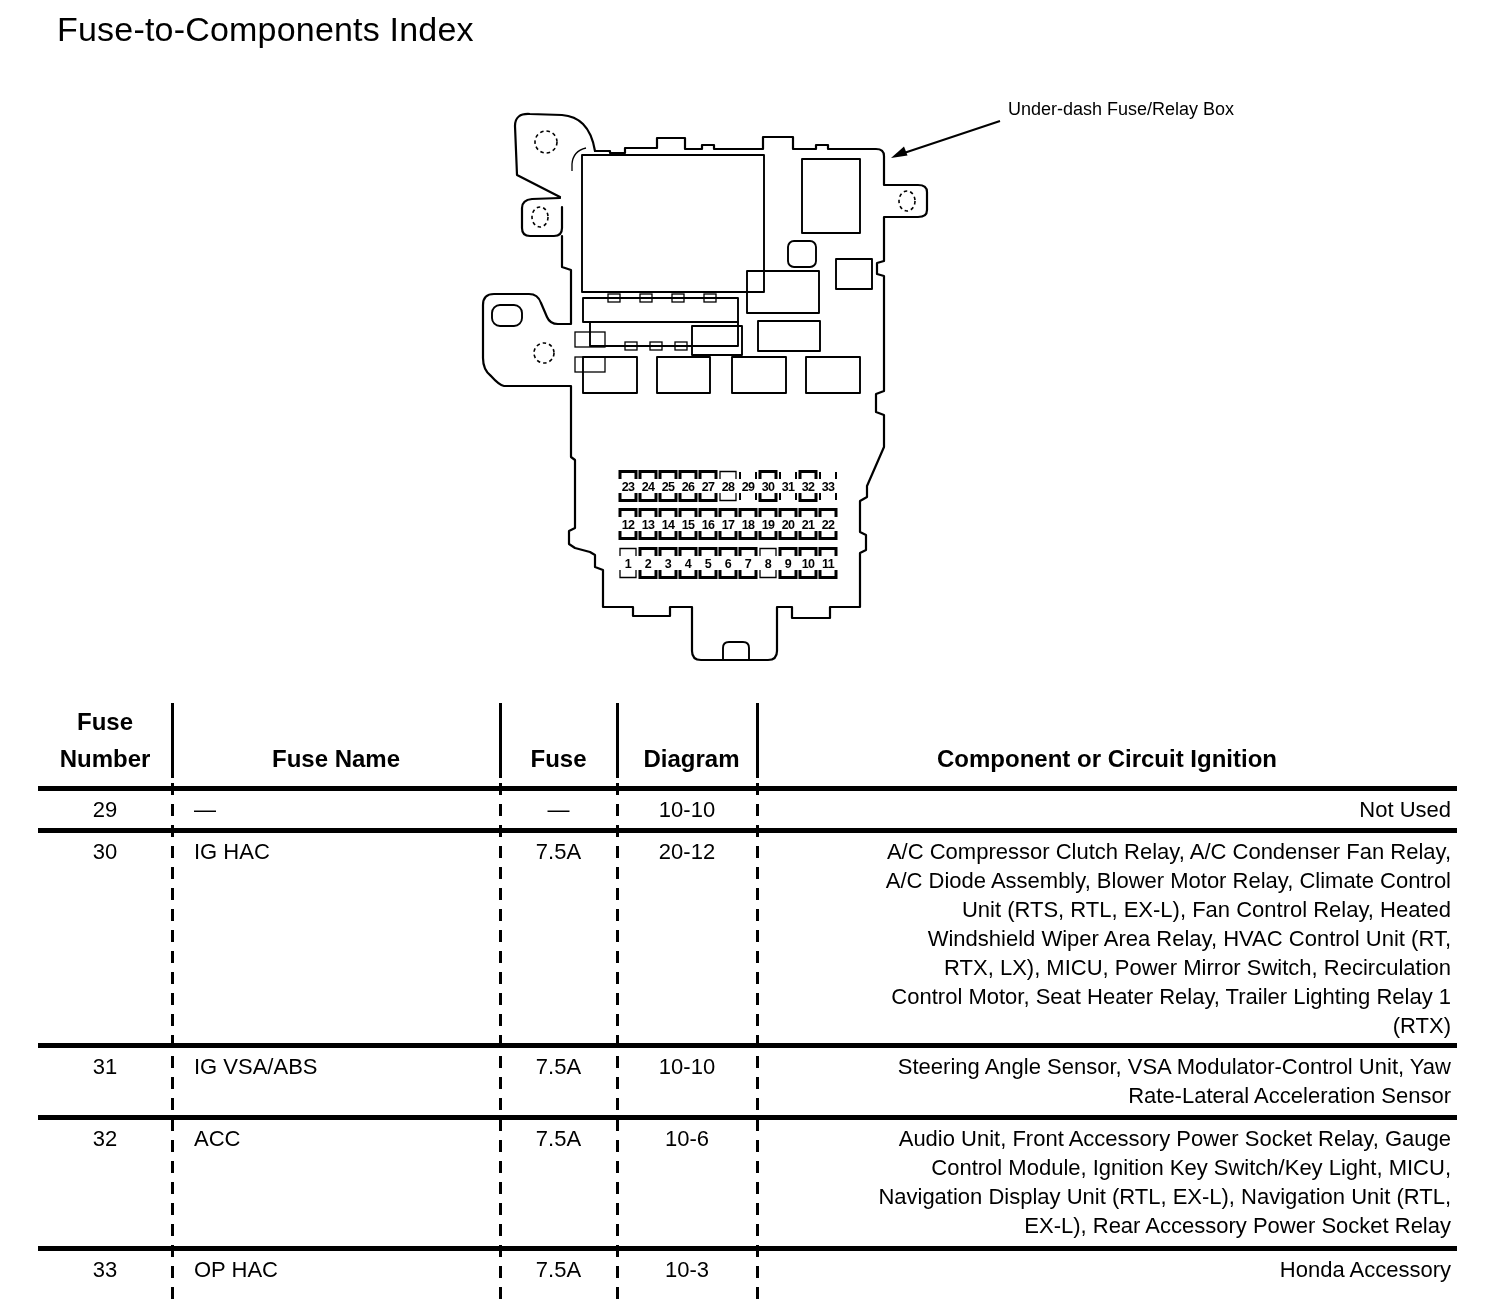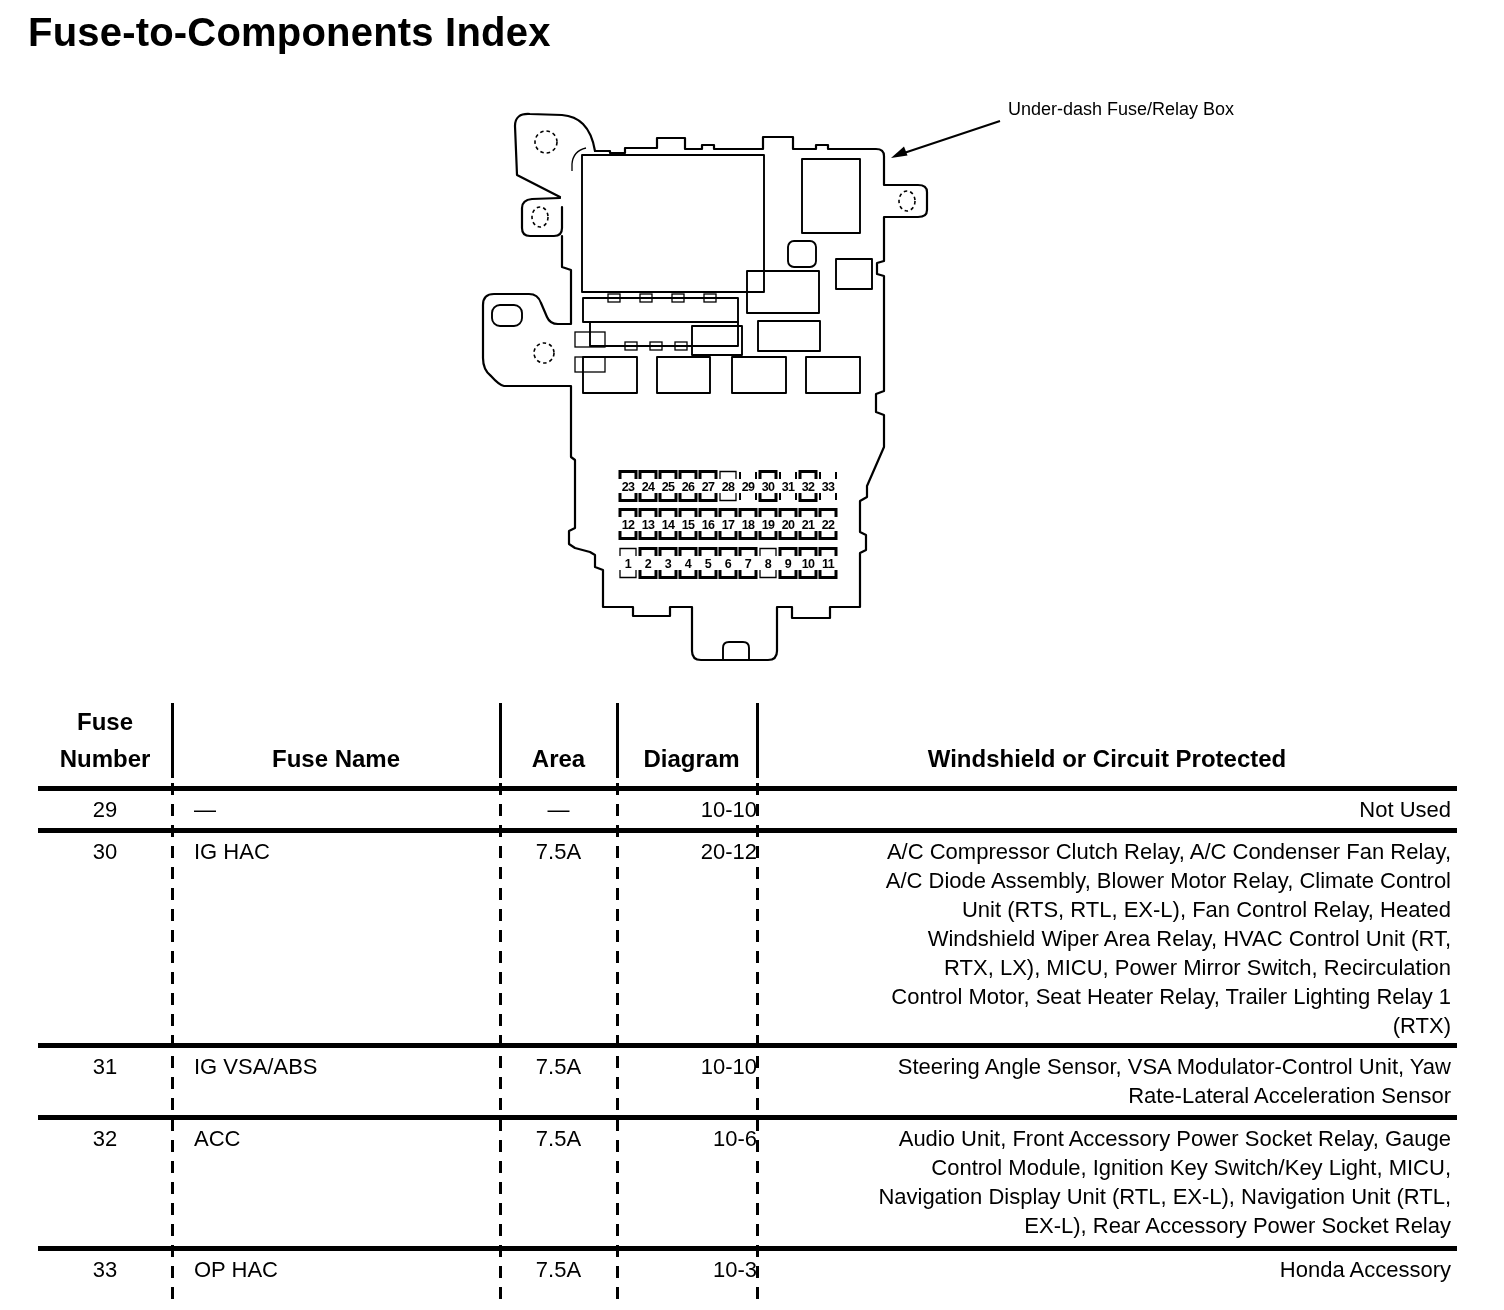--- a/index.html
+++ b/index.html
@@ -1,18 +1,18 @@
 <!DOCTYPE html>
 <html><head>
 <meta charset="utf-8">
 <style>
   html,body{margin:0;padding:0;background:#fff;}
   body{width:1504px;height:1310px;position:relative;overflow:hidden;
        font-family:"Liberation Sans",sans-serif;color:#000;}
-  .page-title{position:absolute;left:28px;top:10px;font-size:40px;font-weight:bold;
+  .page-title{position:absolute;left:57px;top:10px;font-size:34px;font-weight:normal;
               letter-spacing:0.2px;}
   
   .diagram-wrap{position:absolute;left:440px;top:95px;width:1040px;height:595px;}
   .diagram-wrap svg{position:absolute;left:0;top:0;}
   .callout-label{position:absolute;left:568px;top:4px;font-size:18px;white-space:nowrap;}
   .outline{fill:none;stroke:#000;stroke-width:2.2;stroke-linejoin:round;stroke-linecap:round;}
   .inner{fill:none;stroke:#000;stroke-width:1.9;stroke-linejoin:round;}
   .thin-line{fill:none;stroke:#000;stroke-width:1.3;}
   .hole{fill:none;stroke:#000;stroke-width:1.6;stroke-dasharray:3.5 3;}
   .fuse-num{font:bold 12.5px "Liberation Sans",sans-serif;fill:#000;text-anchor:middle;letter-spacing:-0.6px;}
@@ -21,21 +21,21 @@
   table.fuse-table{border-collapse:collapse;table-layout:fixed;width:1419px;}
   .fuse-table th,.fuse-table td{box-sizing:border-box;padding:0;vertical-align:top;
        font-size:22px;line-height:29px;overflow:hidden;}
   .fuse-table thead th{vertical-align:bottom;font-size:24px;line-height:37px;font-weight:bold;
        text-align:center;padding-bottom:9px;height:80px;border-bottom:5px solid #000;}
   .fuse-table thead th.light{font-weight:bold;padding-left:9px;}
   .fuse-table tbody tr:not(:last-child) td{border-bottom:5px solid #000;}
   td.c-num{text-align:center;padding-top:4px;}
   td.c-name{text-align:left;padding-left:22px;padding-top:4px;}
   td.c-amps{text-align:center;padding-top:4px;}
-  td.c-diag{text-align:right;padding-top:4px;}
+  td.c-diag{text-align:center;padding-top:4px;}
   td.c-comp{text-align:right;padding-left:12px;padding-right:6px;padding-top:4px;white-space:pre-wrap;}
   
   .vsep-head{position:absolute;top:0;height:75px;width:2.5px;background:#000;}
   .vsep-body{position:absolute;top:80px;height:517px;width:2.5px;
        background:repeating-linear-gradient(to bottom,#000 0,#000 12px,transparent 12px,transparent 21px);}
   .vx1{left:133px;} .vx2{left:461px;} .vx3{left:578px;} .vx4{left:718px;}
 </style>
 </head>
 <body>
 
@@ -292,23 +292,23 @@
       <col style="width:134px">
         <col style="width:328px">
         <col style="width:117px">
       <col style="width:140px">
         <col style="width:700px">
     </colgroup>
     <thead>
       <tr>
         <th>Fuse Number</th>
         <th>Fuse Name</th>
-        <th>Area</th>
+        <th>Fuse</th>
         <th class="light">Diagram</th>
-        <th>Windshield or Circuit Protected</th>
+        <th>Component or Circuit Ignition</th>
       </tr>
     </thead>
     <tbody id="fuse-table-body">
         <tr style="height: 42px;">
           <td class="c-num">29</td>
           <td class="c-name">—</td>
           <td class="c-amps">—</td>
           <td class="c-diag">10-10</td>
           <td class="c-comp">Not Used</td>
         </tr>

